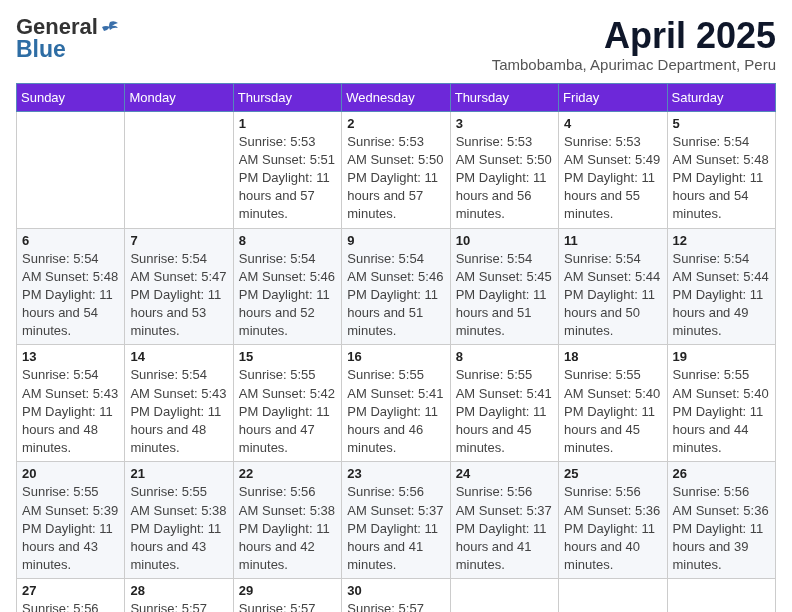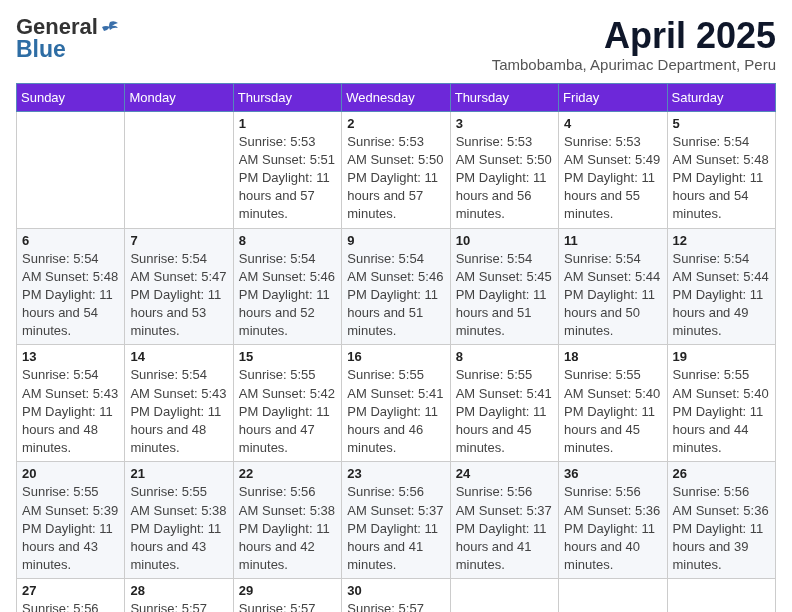--- a/index.html
+++ b/index.html
@@ -275,21 +275,21 @@
 Sunset: 5:37 PM
 Daylight: 11 hours and 41 minutes.</div>
         </td>
         <td>
           <span class="day-num">24</span>
           <div class="day-info">Sunrise: 5:56 AM
 Sunset: 5:37 PM
 Daylight: 11 hours and 41 minutes.</div>
         </td>
         <td>
-          <span class="day-num">36</span>
+          <span class="day-num">25</span>
           <div class="day-info">Sunrise: 5:56 AM
 Sunset: 5:36 PM
 Daylight: 11 hours and 40 minutes.</div>
         </td>
         <td>
           <span class="day-num">26</span>
           <div class="day-info">Sunrise: 5:56 AM
 Sunset: 5:36 PM
 Daylight: 11 hours and 39 minutes.</div>
         </td>

